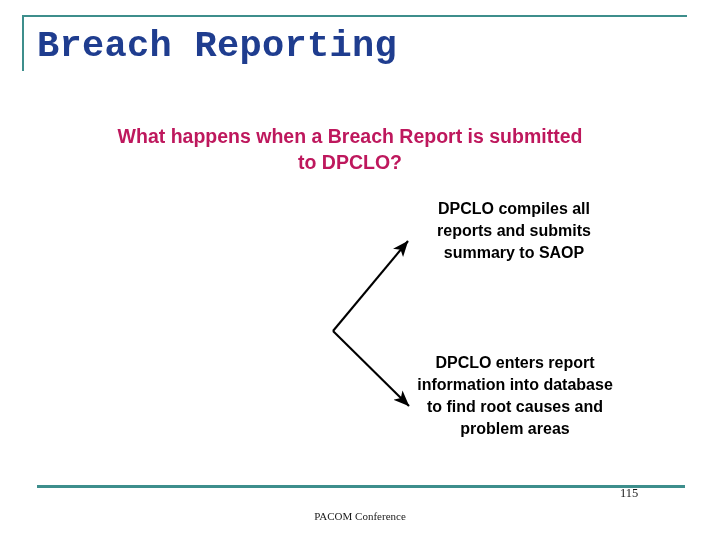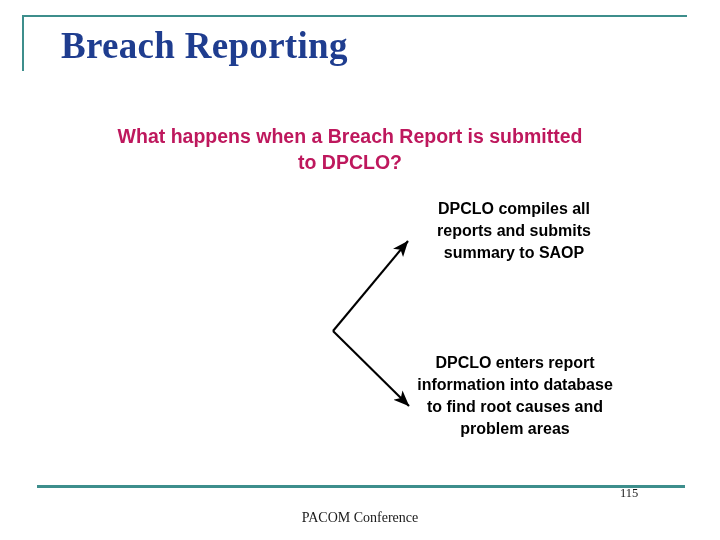--- a/index.html
+++ b/index.html
@@ -46,28 +46,27 @@
     width: 648px;
     height: 3px;
     background: #3d8e8c;
   }
 
   
   #slide-title {
     position: absolute;
     left: 37px;
     top: 27px;
-    font-family: Liberation Serif, serif;
+    font-family: Liberation Mono, monospace;
     font-size: 37px;
     font-weight: 700;
     color: #1f3d8f;
     letter-spacing: 0.3px;
     white-space: nowrap;
     line-height: 1.05;
-    margin-left: 24px;
   }
 
   
   #subtitle {
     position: absolute;
     left: 110px;
     top: 124px;
     width: 480px;
     text-align: center;
     font-size: 19.5px;
@@ -108,21 +107,21 @@
     top: 0;
     width: 720px;
     height: 540px;
     pointer-events: none;
   }
 
   
   .footer-text {
     position: absolute;
     font-family: "Liberation Serif", "DejaVu Serif", serif;
-    font-size: 14px;
+    font-size: 11px;
     color: #1a1a1a;
     font-weight: 400;
   }
   #footer-center {
     left: 0;
     top: 510px;
     width: 720px;
     text-align: center;
   }
   #footer-page {

